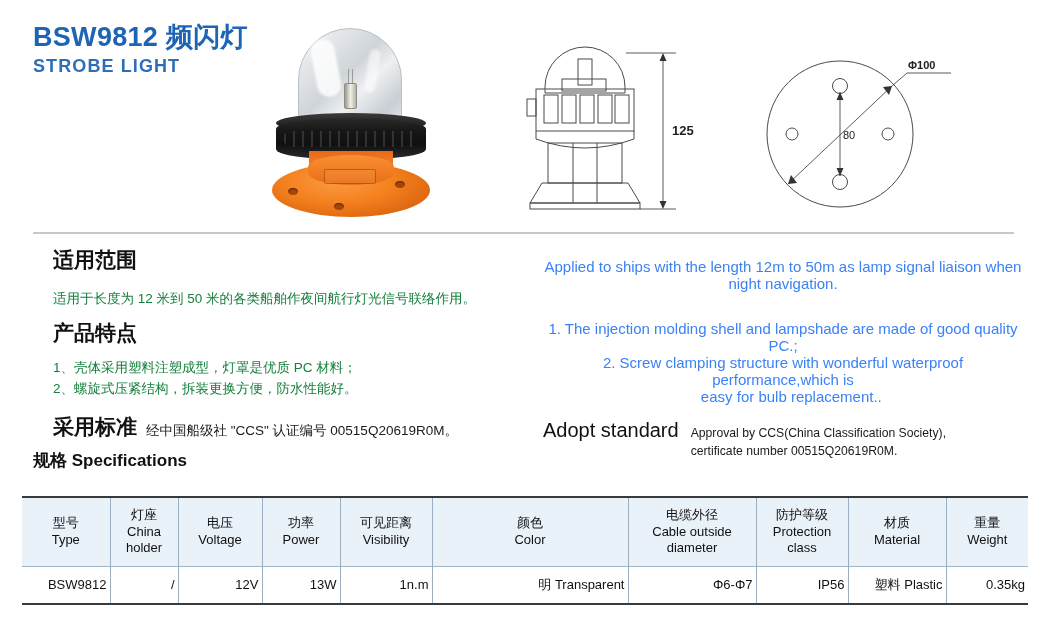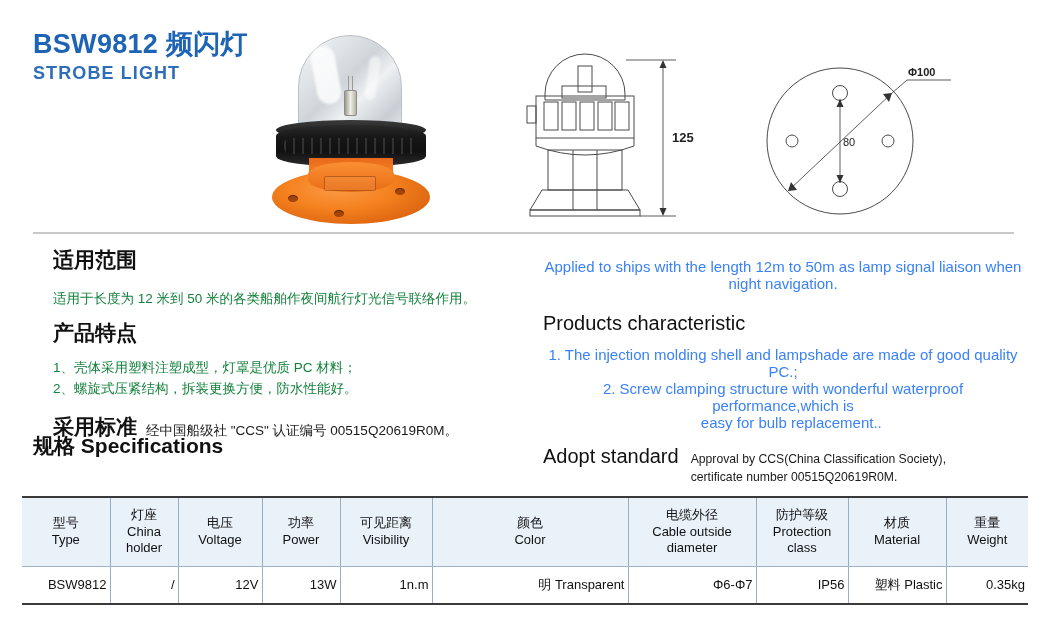--- a/index.html
+++ b/index.html
@@ -6,21 +6,21 @@
   html, body {
     width: 1047px; height: 621px;
     background: #ffffff;
     font-family: "Liberation Sans", "DejaVu Sans", sans-serif;
     color: #1a1a1a;
     overflow: hidden;
   }
   .page { position: relative; width: 1047px; height: 621px; }
 
   
-  .header { position: absolute; left: 0; top: 8px; width: 1047px; height: 232px; }
+  .header { position: absolute; left: 0; top: 1px; width: 1047px; height: 232px; }
   .title-block { position: absolute; left: 33px; top: 20px; }
   .title-cn {
     font-size: 27px; font-weight: bold; color: #1E64B4;
     letter-spacing: 0.3px; line-height: 32px; white-space: nowrap;
   }
   .title-en {
     font-size: 18px; font-weight: bold; color: #2E6EB8;
     letter-spacing: 1.1px; line-height: 22px; margin-top: 2px;
   }
 
@@ -109,22 +109,22 @@
 
   .sp-10 { height: 10px; } .sp-14 { height: 14px; }
 
   .std-row { display: flex; align-items: flex-start; }
   .std-head-cn { font-size: 21px; font-weight: bold; color: #111; white-space: nowrap; }
   .std-head-en { font-size: 20px; color: #111; white-space: nowrap; }
   .std-text-cn { font-size: 13.5px; line-height: 21px; padding-top: 7px; padding-left: 9px; }
   .std-text-en { font-size: 12.2px; line-height: 18px; padding-top: 5px; padding-left: 12px; }
 
   .spec-title {
-    position: absolute; left: 33px; top: 432px;
-    font-size: 21px; font-weight: bold; color: #111;
+    position: absolute; left: 33px; top: 449px;
+    font-size: 17px; font-weight: bold; color: #111;
   }
 
   
   .spec-table {
     position: absolute; left: 22px; top: 496px; width: 1006px;
     border-collapse: collapse; table-layout: fixed;
   }
   .spec-table thead tr { background: #E9F1F9; }
   .spec-table thead th {
     border-top: 2.2px solid #3a3a3a;
@@ -242,21 +242,20 @@
     <div class="std-row">
       <div class="std-head-cn">采用标准</div>
       <div class="std-text-cn">经中国船级社 "CCS" 认证编号 00515Q20619R0M。</div>
     </div>
   </div>
 
   <div class="col-en">
     <div class="sp-10"></div>
     <div class="body-en">Applied to ships with the length 12m to 50m as lamp signal liaison when night navigation.</div>
     <div style="height:18px"></div>
-    <div class="h-en">Products characteristic</div>
     <div class="sp-10"></div>
     <div class="body-en">1. The injection molding shell and lampshade are made of good quality PC.;</div>
     <div class="body-en">2. Screw clamping structure with wonderful waterproof performance,which is</div>
     <div class="body-en" style="white-space:pre">    easy for bulb replacement..</div>
     <div class="sp-14"></div>
     <div class="std-row">
       <div class="std-head-en">Adopt standard</div>
       <div class="std-text-en">
         <div>Approval by CCS(China Classification Society),</div>
         <div>certificate number 00515Q20619R0M.</div>

